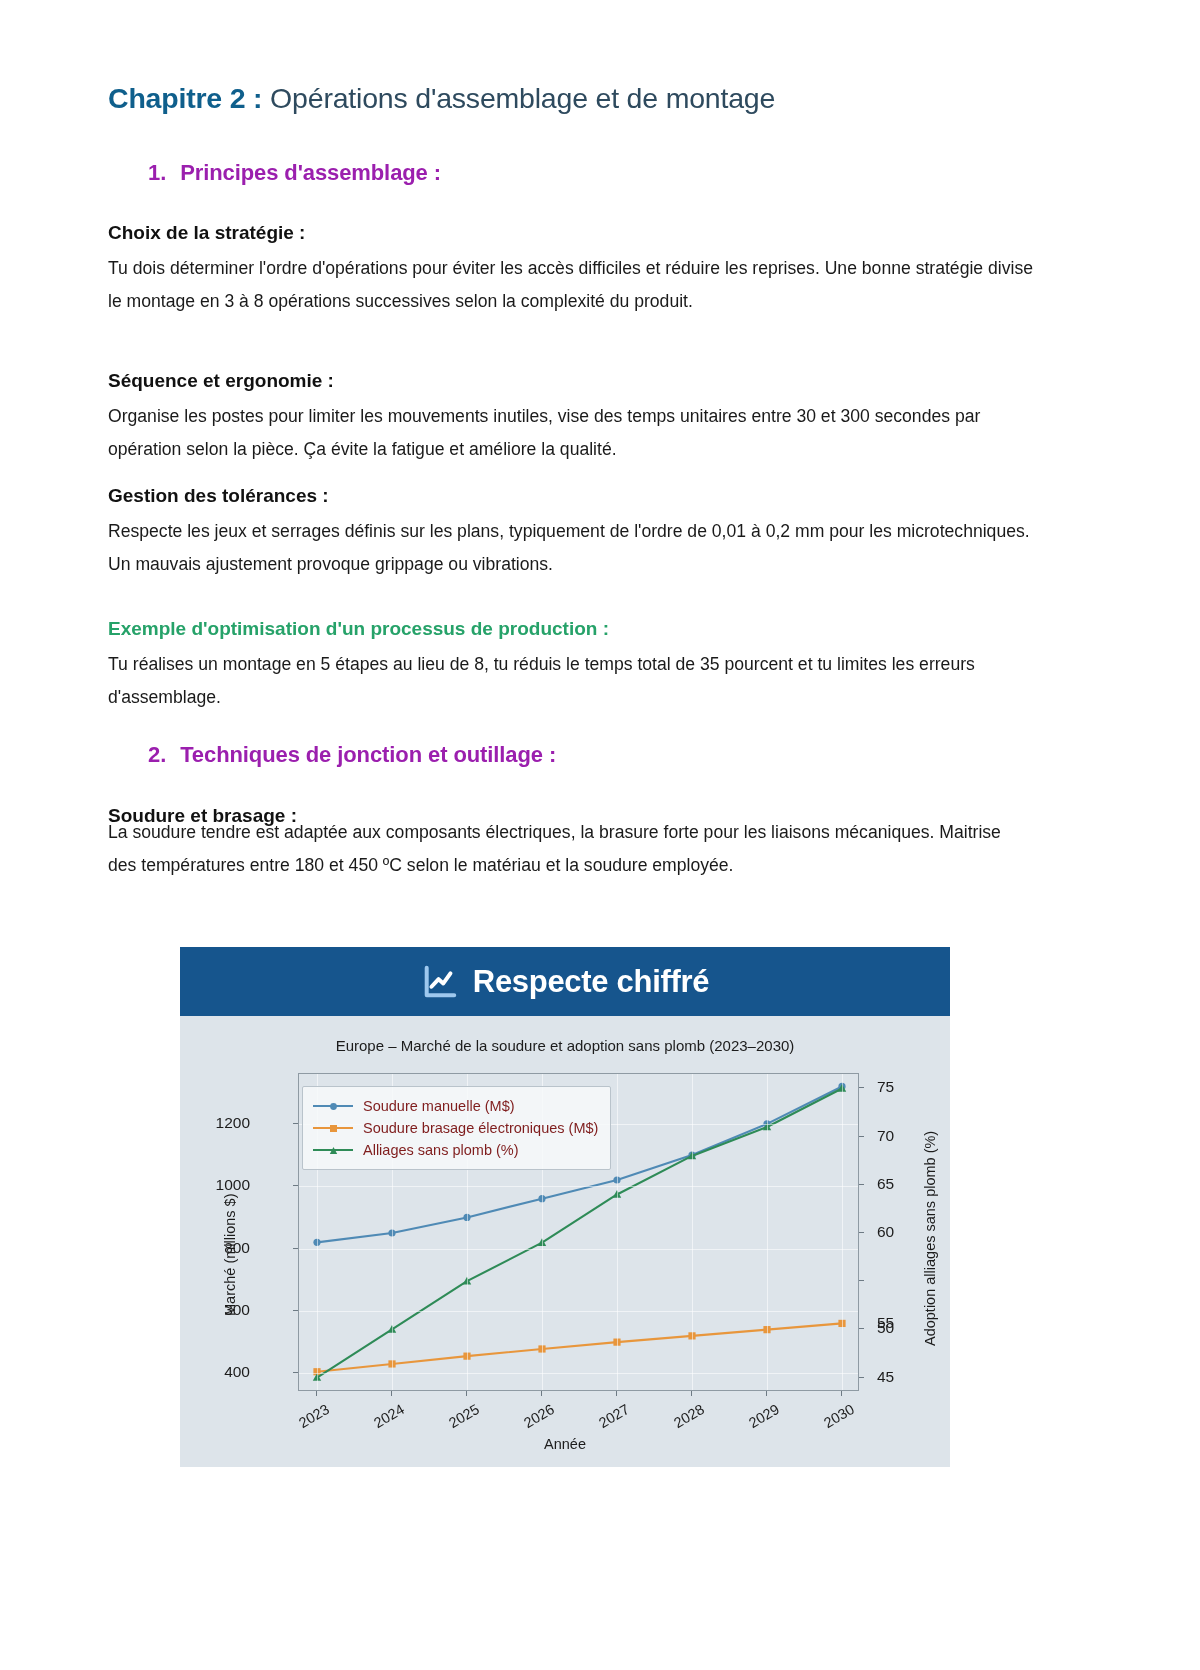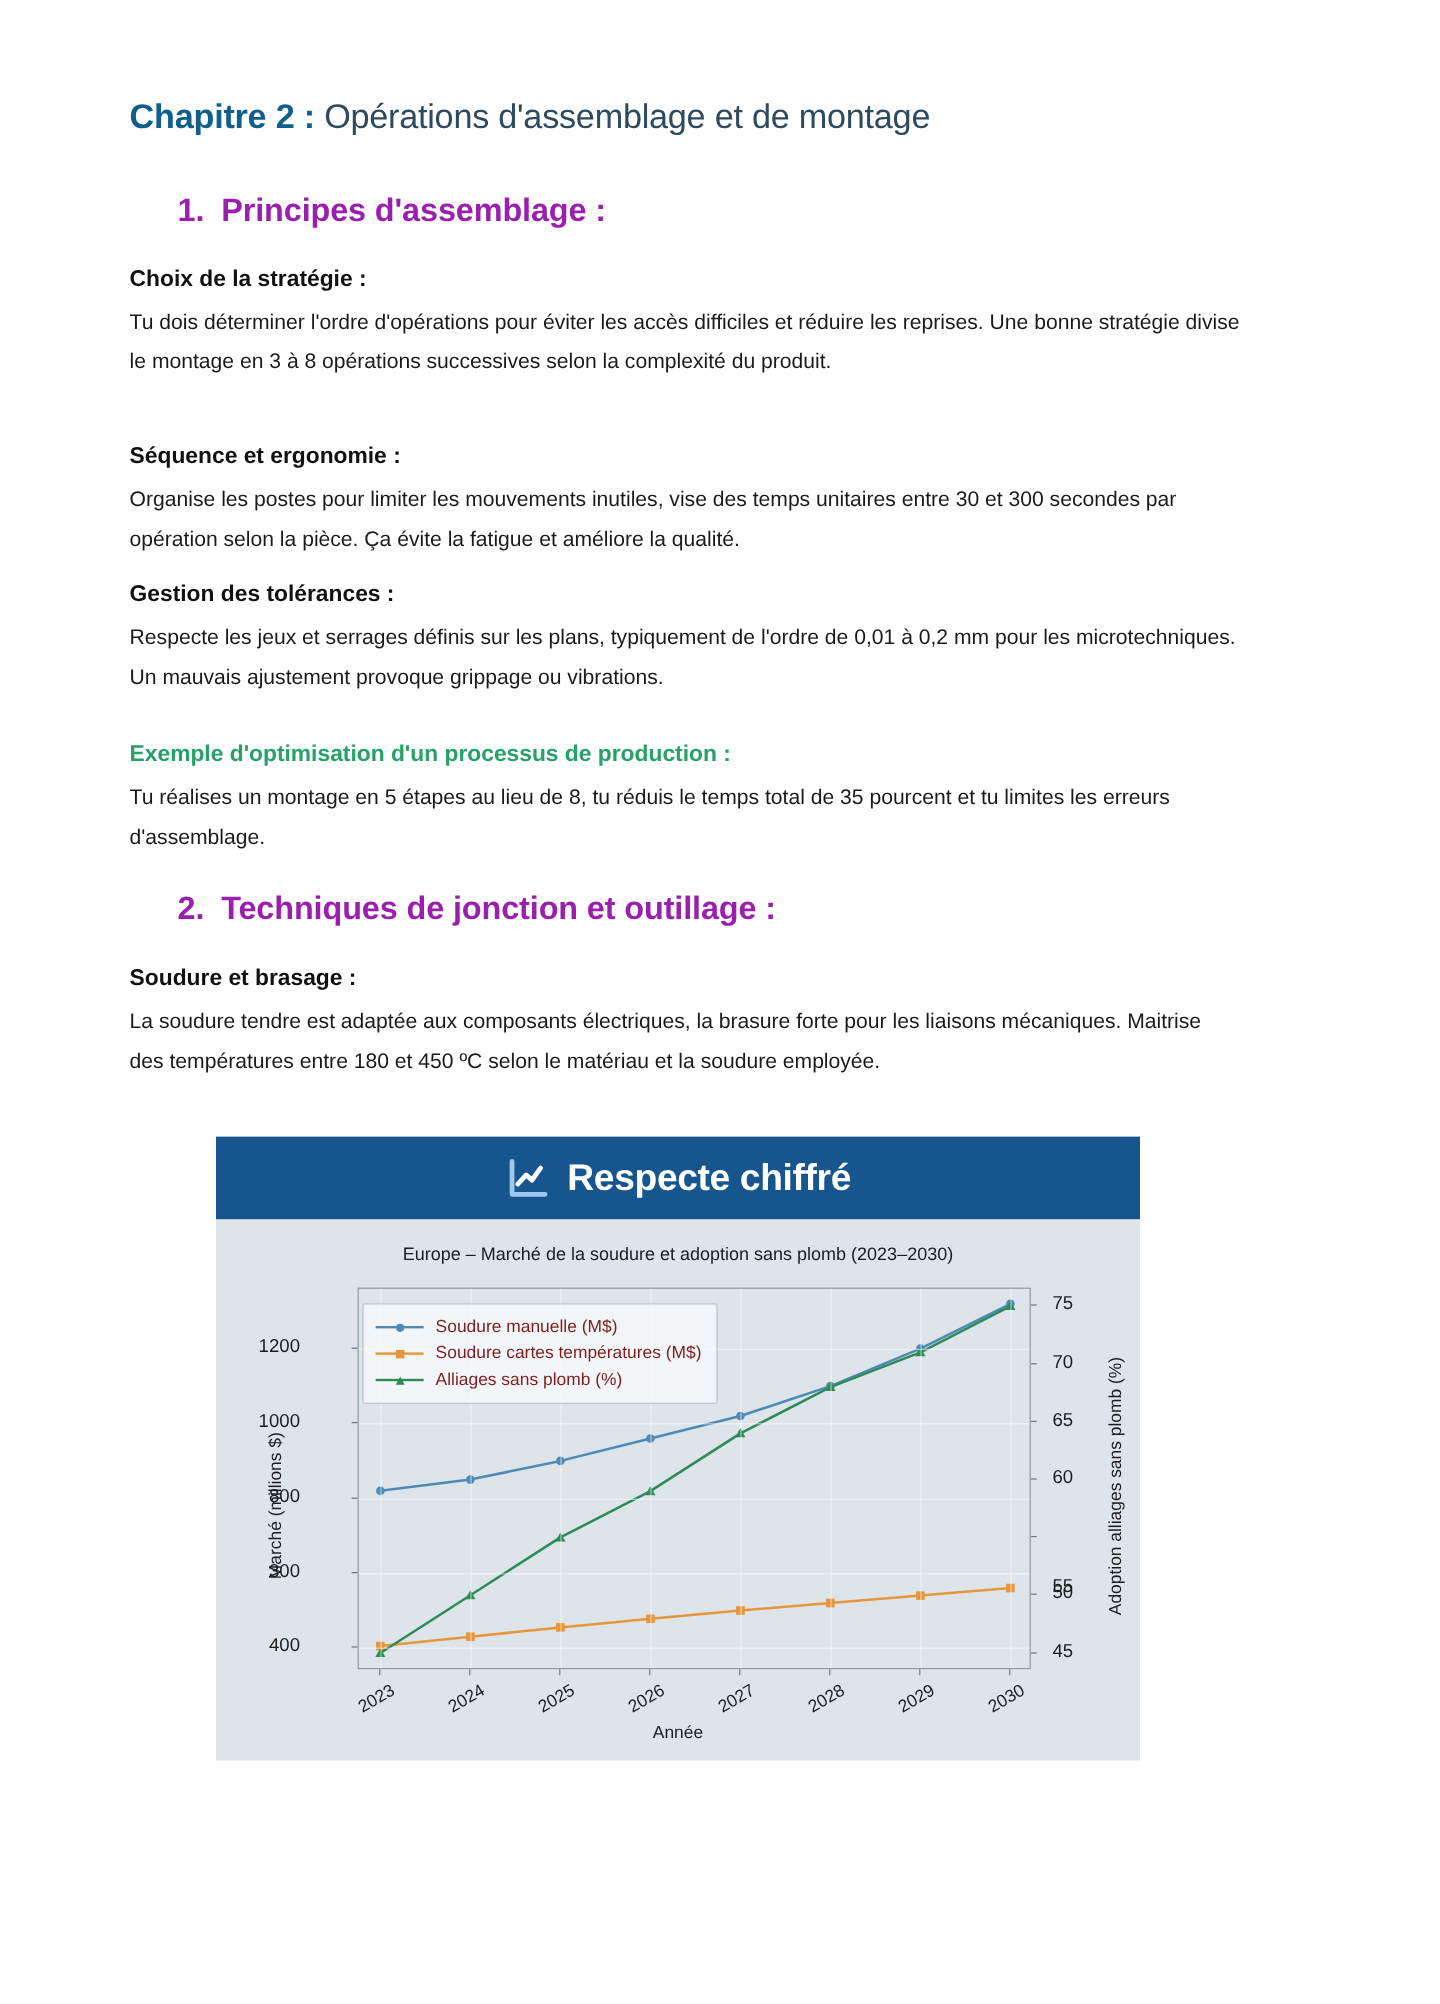--- a/index.html
+++ b/index.html
@@ -25,21 +25,21 @@
   .doc-title .strong {
     font-weight: bold;
     color: #0f5f8c;
   }
   .doc-title .rest { font-weight: 400; color: #2e4a5e; }
 
   .section-head {
     position: absolute;
     font-weight: bold;
     color: #9b1fae;
-    font-size: 27px;
+    font-size: 22px;
     letter-spacing: -0.1px;
     white-space: nowrap;
   }
   .section-head .num { margin-right: 14px; }
   .sh1 { left: 148px; top: 160px; }
   .sh2 { left: 148px; top: 742px; }
 
   .sub-head {
     position: absolute;
     left: 108px;
@@ -207,21 +207,21 @@
   <div class="para" style="top:515px">Respecte les jeux et serrages définis sur les plans, typiquement de l'ordre de 0,01 à 0,2 mm pour les microtechniques. Un mauvais ajustement provoque grippage ou vibrations.</div>
 
   <div class="sub-head green" style="top:618px">Exemple d'optimisation d'un processus de production :</div>
   <div class="para" style="top:648px">Tu réalises un montage en 5 étapes au lieu de 8, tu réduis le temps total de 35 pourcent et tu limites les erreurs d'assemblage.</div>
 
   <div class="section-head sh2">
     <span class="num">2.</span><span>Techniques de jonction et outillage :</span>
   </div>
 
   <div class="sub-head" style="top:805px">Soudure et brasage :</div>
-  <div class="para" style="top:835px">La soudure tendre est adaptée aux composants électriques, la brasure forte pour les liaisons mécaniques. Maitrise des températures entre 180 et 450 ºC selon le matériau et la soudure employée.</div>
+  <div class="para" style="top:816px">La soudure tendre est adaptée aux composants électriques, la brasure forte pour les liaisons mécaniques. Maitrise des températures entre 180 et 450 ºC selon le matériau et la soudure employée.</div>
 
   <div class="chart-card">
 
     <div class="chart-banner">
       <svg class="banner-icon" viewBox="0 0 40 40">
         <path d="M6 5 L6 34 L35 34" fill="none" stroke="#9ec8ee" stroke-width="4.2" stroke-linecap="round" stroke-linejoin="round"></path>
         <path d="M11 25 L18.5 17 L23.5 21.5 L31 11" fill="none" stroke="#ffffff" stroke-width="4.2" stroke-linecap="round" stroke-linejoin="round"></path>
       </svg>
       <div class="banner-title">Respecte chiffré</div>
     </div>
@@ -336,21 +336,21 @@
           </span>
           <span>Soudure manuelle (M$)</span>
         </div>
         <div class="legend-row">
           <span class="legend-key">
             <span class="ln" style="background:#e8963c"></span>
             <svg class="mk" width="9" height="9" viewBox="0 0 9 9">
                 <rect x="1" y="1" width="7" height="7" fill="#e8963c"></rect>
               </svg>
           </span>
-          <span>Soudure cartes températures (M$)</span>
+          <span>Soudure brasage électroniques (M$)</span>
         </div>
         <div class="legend-row">
           <span class="legend-key">
             <span class="ln" style="background:#2e8b57"></span>
             <svg class="mk" width="9" height="9" viewBox="0 0 9 9">
                 <polygon points="4.5,1 8.2,8 0.8,8" fill="#2e8b57"></polygon>
               </svg>
           </span>
           <span>Alliages sans plomb (%)</span>
         </div>

